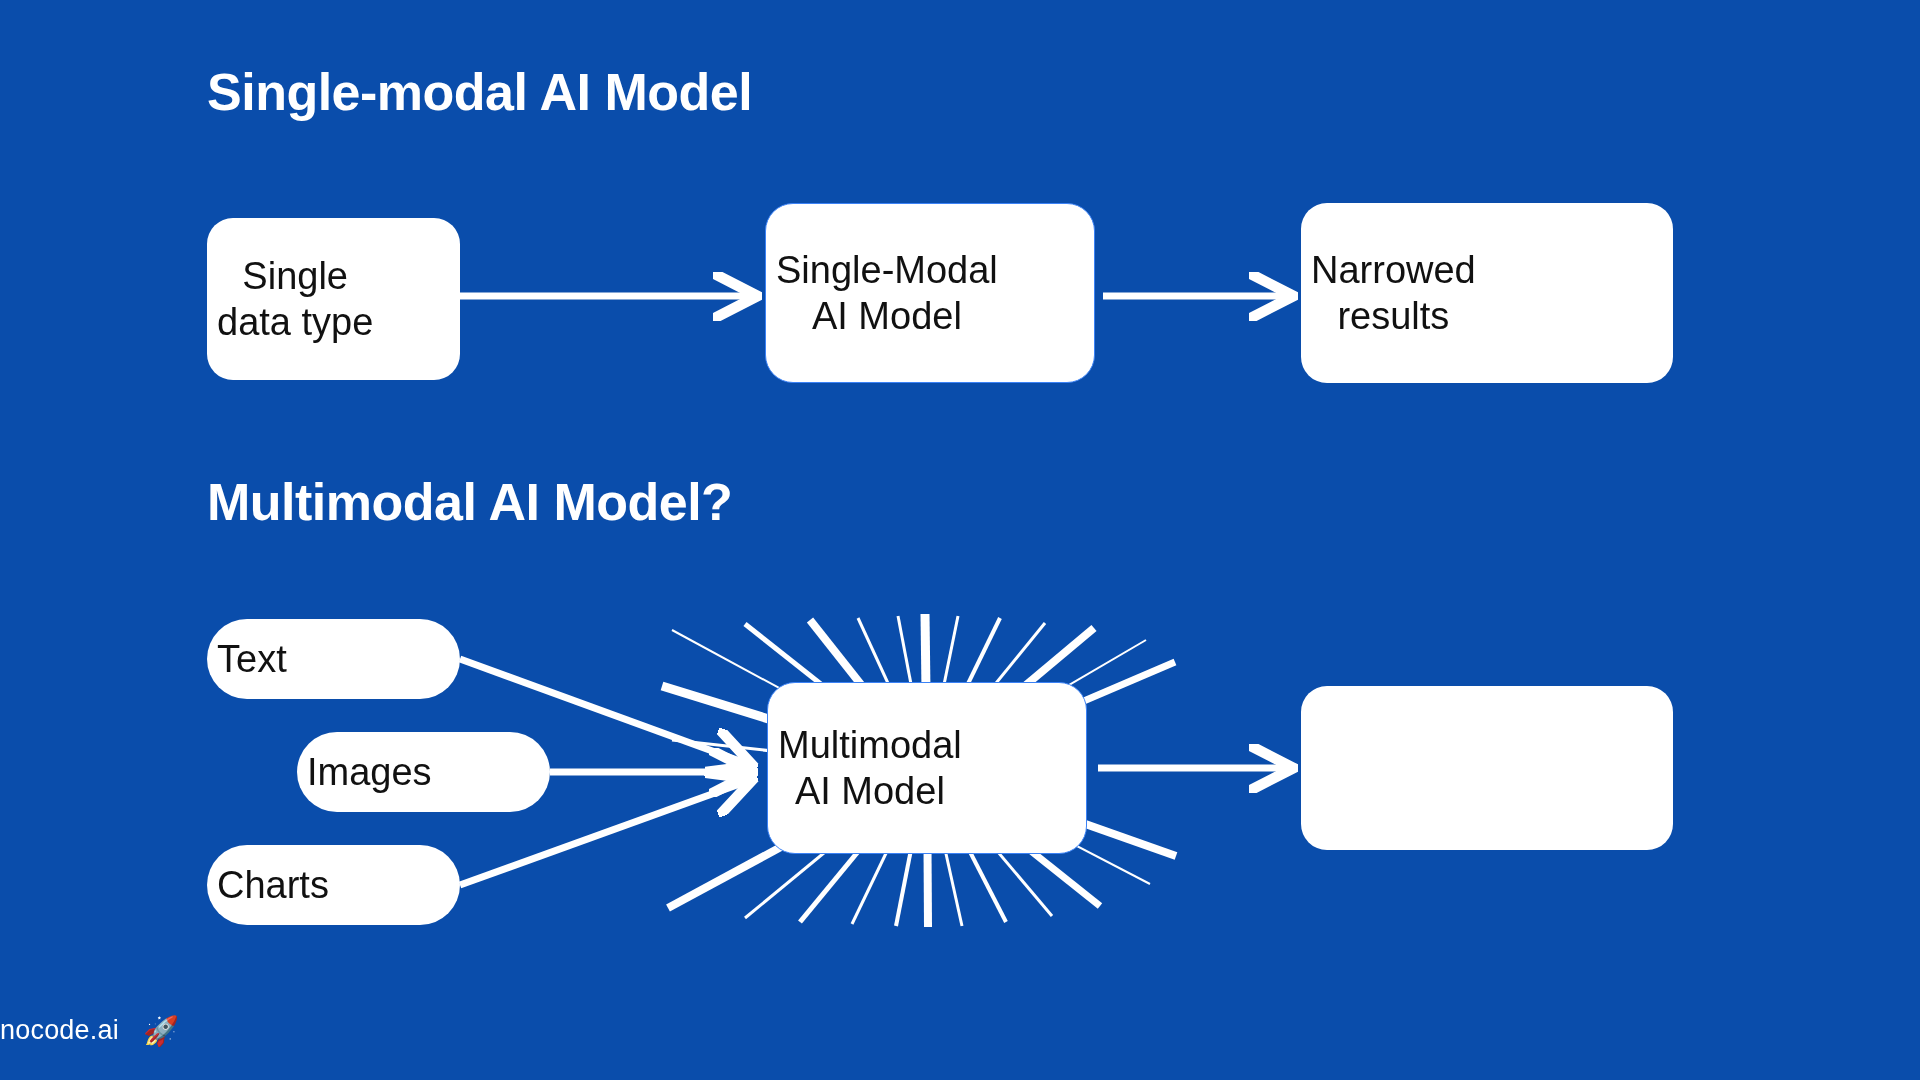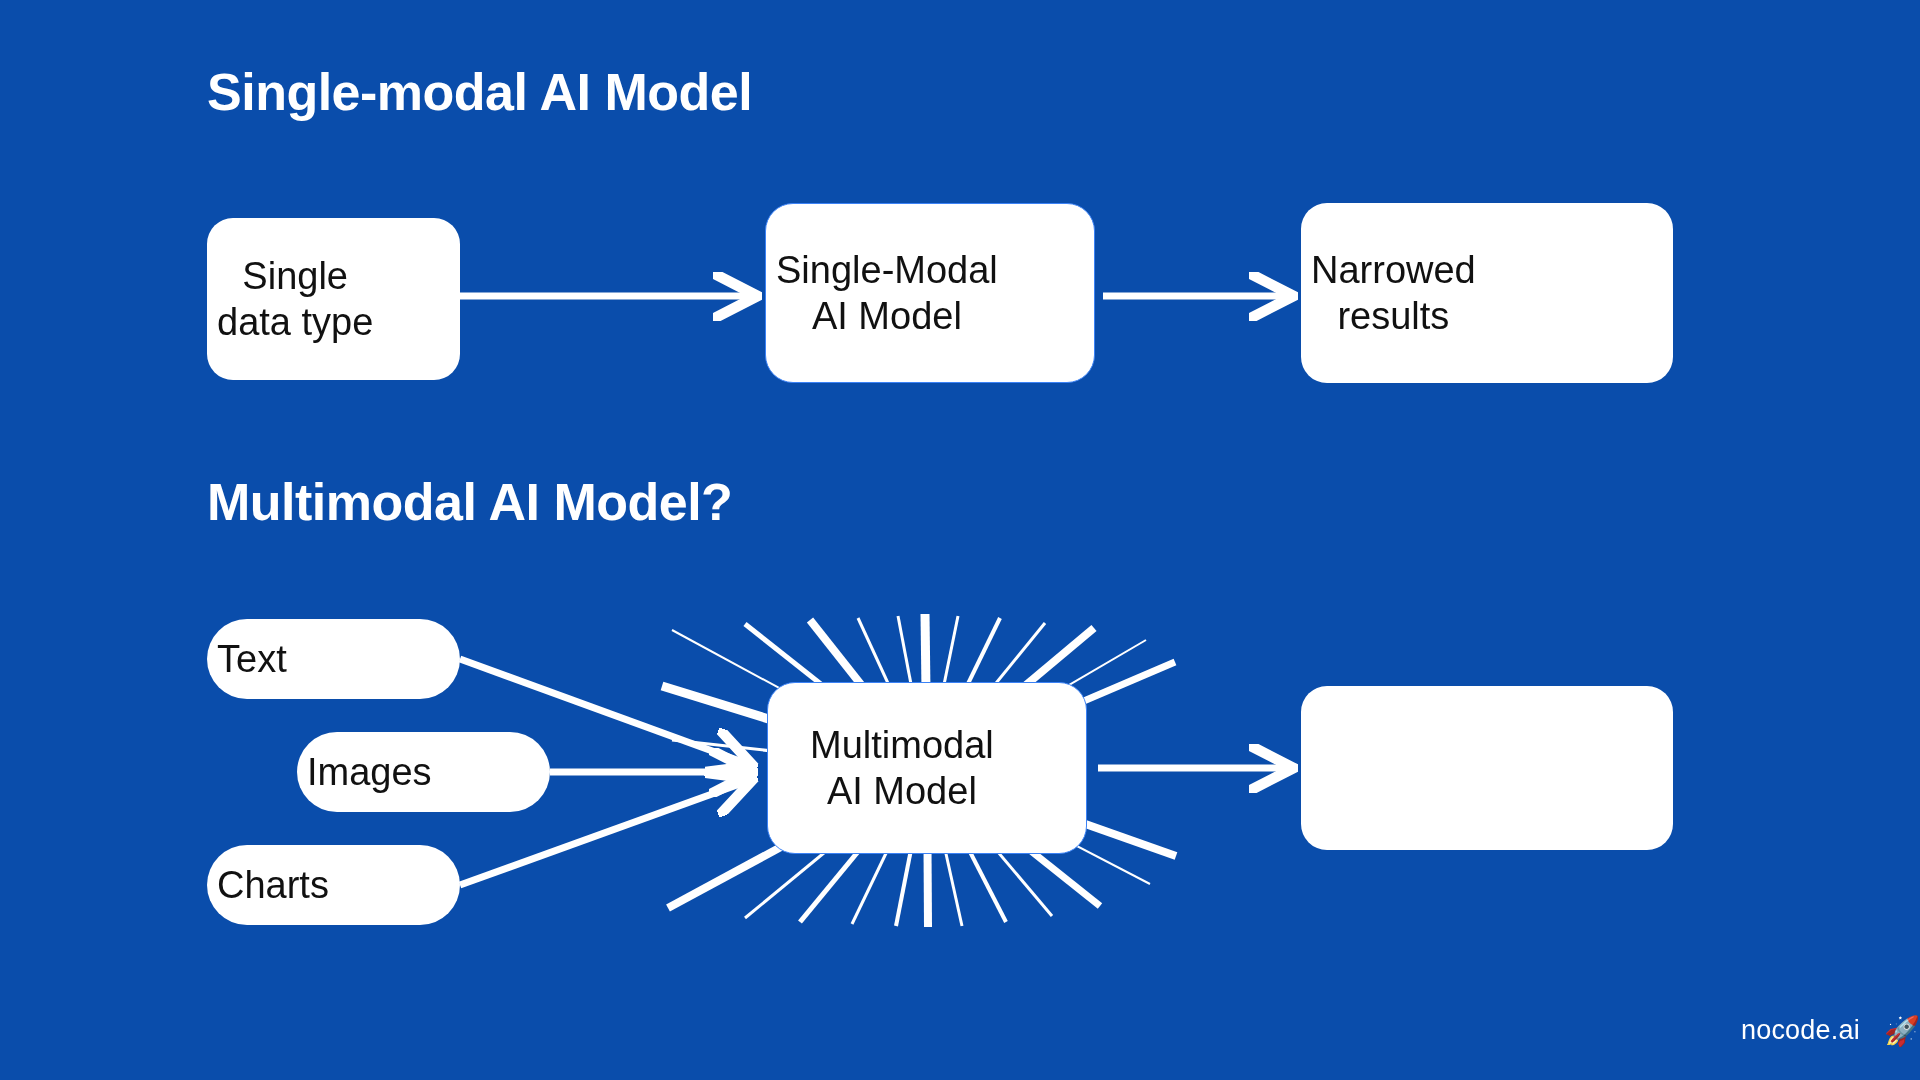--- a/index.html
+++ b/index.html
@@ -61,41 +61,41 @@
   
   #node-single-data  { left: 207px;  top: 218px; width: 253px; height: 162px; }
   #node-single-model { left: 765px;  top: 203px; width: 330px; height: 180px; }
   #node-narrowed     { left: 1301px; top: 203px; width: 372px; height: 180px; }
 
   
   #node-text    { left: 207px; top: 619px; width: 253px; height: 80px; }
   #node-images  { left: 297px; top: 732px; width: 253px; height: 80px; }
   #node-charts  { left: 207px; top: 845px; width: 253px; height: 80px; }
   #node-multimodal {
-    left: 767px; top: 682px; width: 320px; height: 172px; padding-left: 32px;
+    left: 767px; top: 682px; width: 320px; height: 172px;
   }
   #node-greater { left: 1301px; top: 686px; width: 372px; height: 164px; }
 
   
   .arrow-svg {
     position: absolute;
     overflow: visible;
     pointer-events: none;
   }
   #arrows-row1 { left: 0; top: 0; width: 1920px; height: 1080px; z-index: 4; }
   #arrows-row2 { left: 0; top: 0; width: 1920px; height: 1080px; z-index: 7; }
   #burst-layer { left: 0; top: 0; width: 1920px; height: 1080px; z-index: 2; }
 
   
   #footer {
     position: absolute;
     left: 0;
     top: 1014px;
     width: 1920px;
-    text-align: right;
+    text-align: left;
     color: #ffffff;
     font-size: 27px;
     font-family: "Liberation Sans", sans-serif;
   }
   #footer .brand { letter-spacing: 0.2px; }
   #footer .rocket { margin-left: 24px; font-size: 29px; vertical-align: -2px; }
 </style>
 </head>
 <body>
 

